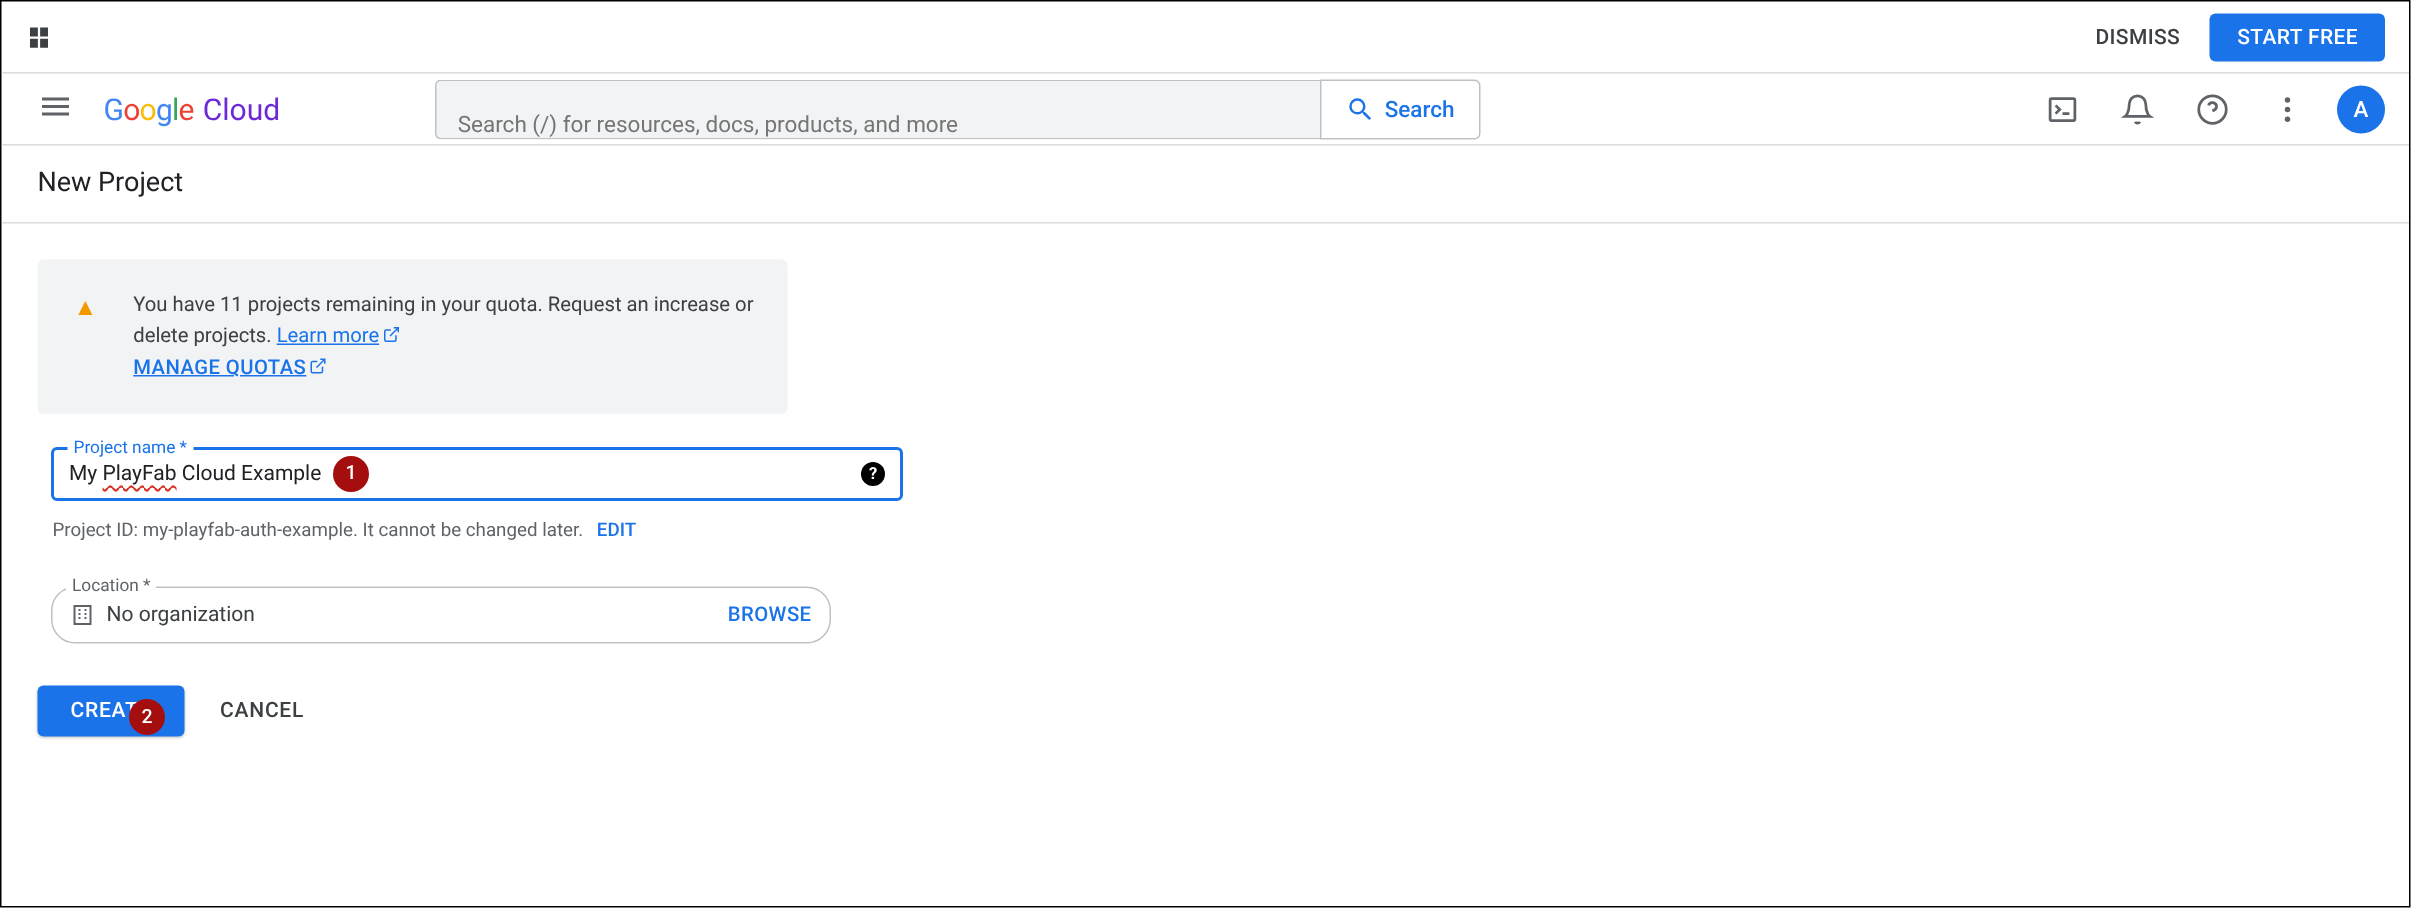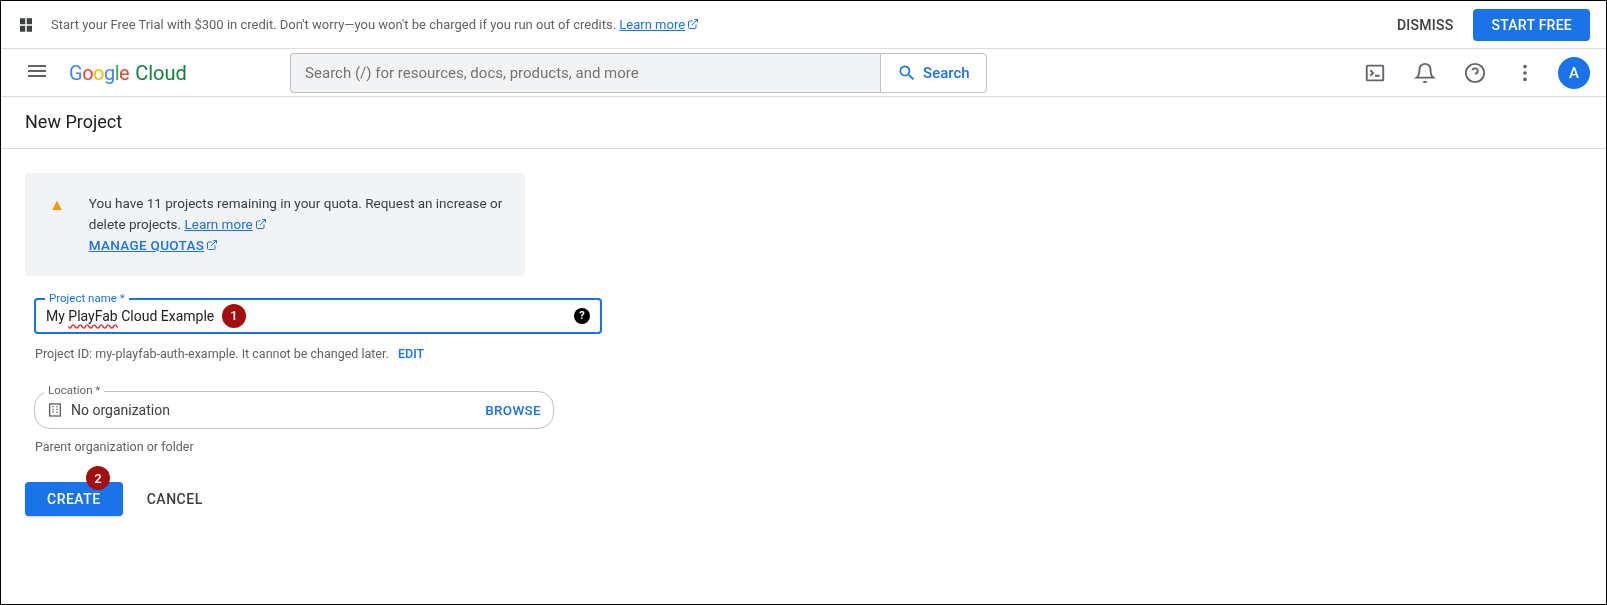--- a/index.html
+++ b/index.html
@@ -14,24 +14,24 @@
 .trial-right { display: flex; align-items: center; gap: 20px; }
 .dismiss-btn { background: none; border: none; color: #3c4043; font-weight: 500; font-size: 14px; letter-spacing: 0.25px; cursor: pointer; }
 .start-free-btn { background: #1a73e8; color: #fff; border: none; padding: 8px 18px; border-radius: 4px; font-weight: 500; font-size: 14px; letter-spacing: 0.25px; cursor: pointer; }
 
 .app-bar { display: flex; align-items: center; padding: 0 16px; height: 48px; border-bottom: 1px solid #dadce0; }
 .menu-btn { background: none; border: none; cursor: pointer; padding: 8px; margin-right: 12px; }
 .menu-icon { width: 24px; height: 24px; color: #5f6368; }
 .logo { display: flex; align-items: center; gap: 4px; }
 .logo-text { font-size: 20px; letter-spacing: -0.5px; }
 .g-blue{color:#4285F4;} .g-red{color:#EA4335;} .g-yellow{color:#FBBC05;} .g-green{color:#34A853;}
-.logo-cloud { color: #15803d; font-size: 20px; font-weight: 400; margin-left: 2px; text-align: center; }
+.logo-cloud { color: #6d28d9; font-size: 20px; font-weight: 400; margin-left: 2px; text-align: center; }
 
 .search-group { display: flex; margin-left: auto; margin-right: auto; position: relative; left: -140px; }
-.search-box { display: flex; align-items: center; background: #f1f3f4; border: 1px solid #bdc1c6; border-right: none; border-radius: 4px 0 0 4px; width: 590px; height: 40px; padding: 0 14px; margin-left: 12px; }
+.search-box { display: flex; align-items: flex-end; background: #f1f3f4; border: 1px solid #bdc1c6; border-right: none; border-radius: 4px 0 0 4px; width: 590px; height: 40px; padding: 0 14px; margin-left: 12px; }
 .search-input { background: none; border: none; outline: none; font-size: 15px; color: #5f6368; width: 100%; }
 .search-btn { display: flex; align-items: center; background: #fff; border: 1px solid #bdc1c6; border-radius: 0 4px 4px 0; height: 40px; padding: 0 16px; gap: 6px; color: #1a73e8; font-weight: 500; font-size: 15px; cursor: pointer; }
 .search-btn svg { width: 20px; height: 20px; }
 
 .appbar-right { display: flex; align-items: center; gap: 16px; }
 .icon-btn { background: none; border: none; cursor: pointer; padding: 6px; color: #5f6368; display: flex; align-items: center; justify-content: center; }
 .icon-btn svg { width: 22px; height: 22px; }
 .avatar { width: 32px; height: 32px; border-radius: 50%; background: #1a73e8; color: #fff; display: flex; align-items: center; justify-content: center; font-size: 15px; font-weight: 500; }
 
 .page-title { padding: 14px 24px 16px; font-size: 18px; font-weight: 400; color: #202124; border-bottom: 1px solid #dadce0; }
@@ -66,26 +66,20 @@
 .cancel-btn { background: none; border: none; color: #3c4043; font-weight: 500; font-size: 14px; letter-spacing: 0.5px; cursor: pointer; padding: 9px 4px; }
 </style>
 </head>
 <body>
 
 <div class="trial-bar">
   <div class="trial-left">
     <svg class="gift-icon" viewBox="0 0 24 24" fill="currentColor">
         <path d="M11 13H4v8h7v-8zm9 0h-7v8h7v-8zM11 3H4v8h7V3zm9 0h-7v8h7V3z"></path>
       </svg>
-    <span class="trial-text">
-      <span>Start your Free Trial with $300 in credit. Don't worry—you won't be charged if you run out of credits. </span>
-      <a class="trial-link"><span>Learn more</span><svg class="ext-icon" viewBox="0 0 24 24" fill="none" stroke="currentColor" stroke-width="2">
-            <path d="M18 13v6a2 2 0 0 1-2 2H5a2 2 0 0 1-2-2V8a2 2 0 0 1 2-2h6M15 3h6v6M10 14L21 3"></path>
-          </svg></a>
-    </span>
   </div>
   <div class="trial-right">
     <button class="dismiss-btn">DISMISS</button>
     <button class="start-free-btn">START FREE</button>
   </div>
 </div>
 
 <div class="app-bar">
   <button class="menu-btn">
     <svg class="menu-icon" viewBox="0 0 24 24" fill="currentColor">
@@ -170,21 +164,20 @@
 
   <div class="loc-box">
     <span class="loc-label">Location *</span>
     <svg class="org-icon" viewBox="0 0 24 24" fill="none" stroke="currentColor" stroke-width="2">
         <rect x="4" y="3" width="16" height="18"></rect>
         <path d="M8 7h2M8 11h2M8 15h2M14 7h2M14 11h2M14 15h2"></path>
       </svg>
     <span>No organization</span>
     <span class="browse">BROWSE</span>
   </div>
-  <div class="loc-help">Parent organization or folder</div>
 
   <div class="actions">
     <button class="create-btn">CREATE</button>
     <button class="cancel-btn">CANCEL</button>
   </div>
 
 </div>
 
 <div class="badge badge-2">2</div>
 

